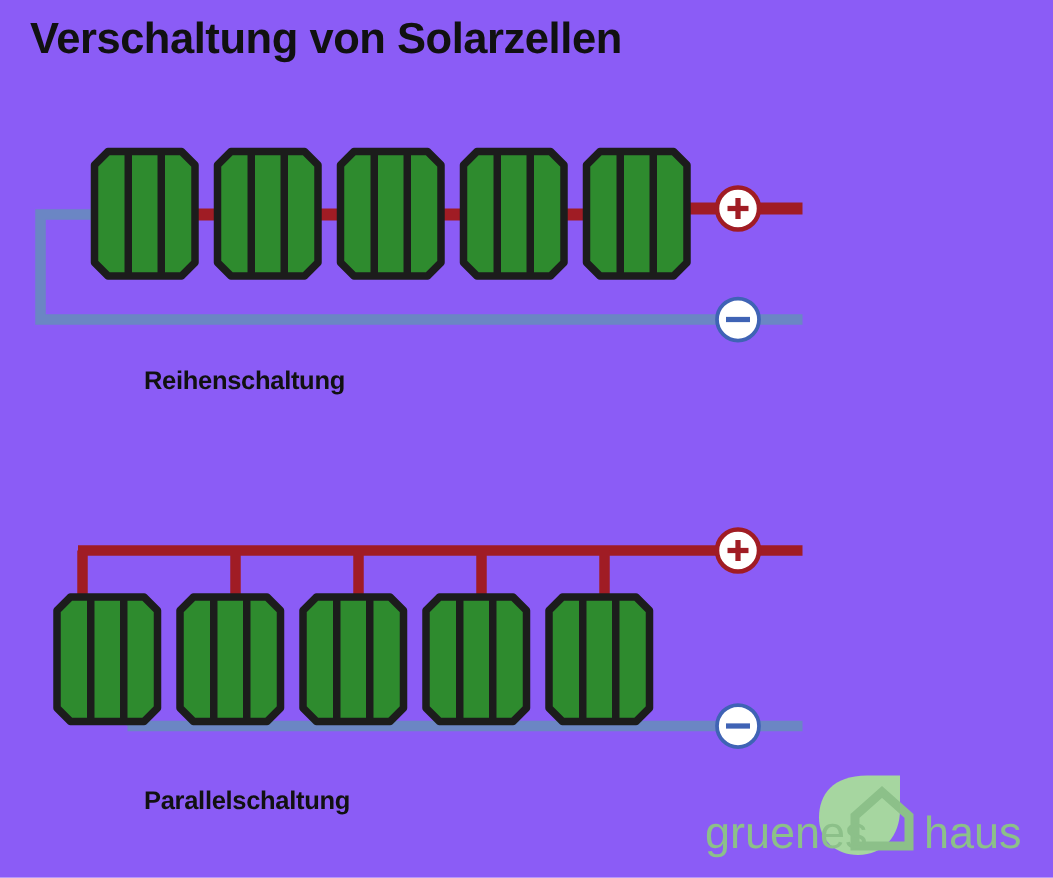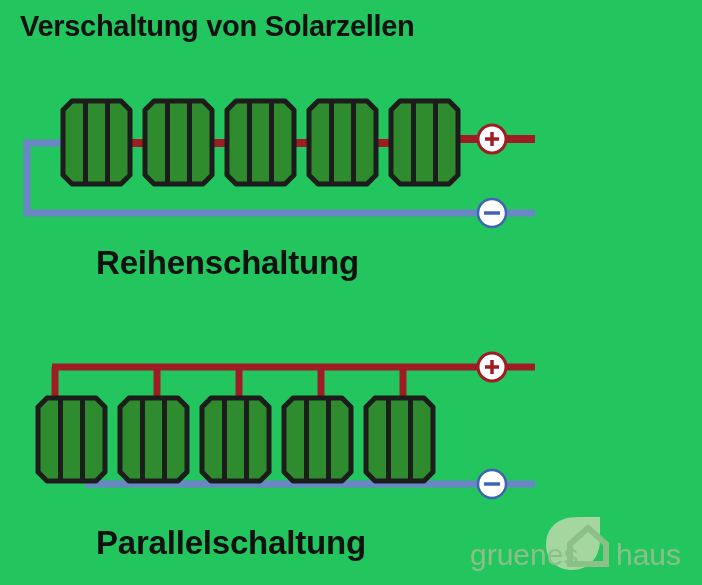--- a/index.html
+++ b/index.html
@@ -12,35 +12,35 @@
     font-family: "Liberation Sans", sans-serif;
     width: 702px;
     height: 585px;
     position: relative;
     overflow: hidden;
   }
   #stage {
     position: relative;
     width: 702px;
     height: 585px;
-    background: #22c55e;
+    background: #8b5cf6;
   }
   .page-title {
     position: absolute;
     left: 20px;
     top: 10px;
     font-size: 29px;
     font-weight: bold;
     letter-spacing: -0.3px;
     color: #111111;
     white-space: nowrap;
   }
   .circuit-label {
     position: absolute;
-    font-size: 33px;
+    font-size: 17px;
     font-weight: bold;
     letter-spacing: -0.2px;
     color: #111111;
     white-space: nowrap;
   }
   #label-series  { left: 96px; top: 244px; }
   #label-parallel{ left: 96px; top: 524px; }
 
   svg.diagram {
     position: absolute;

